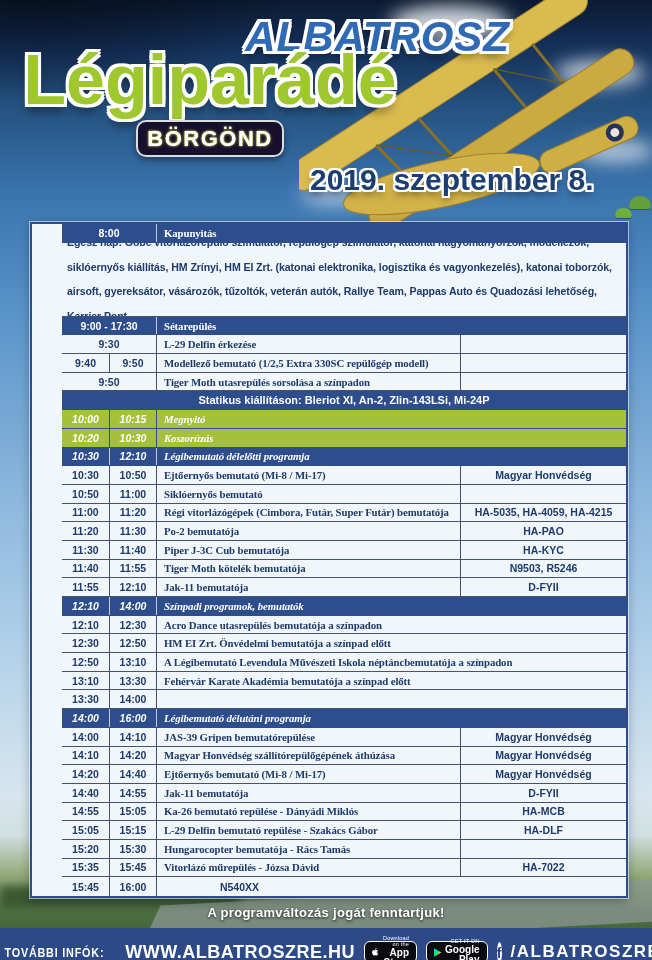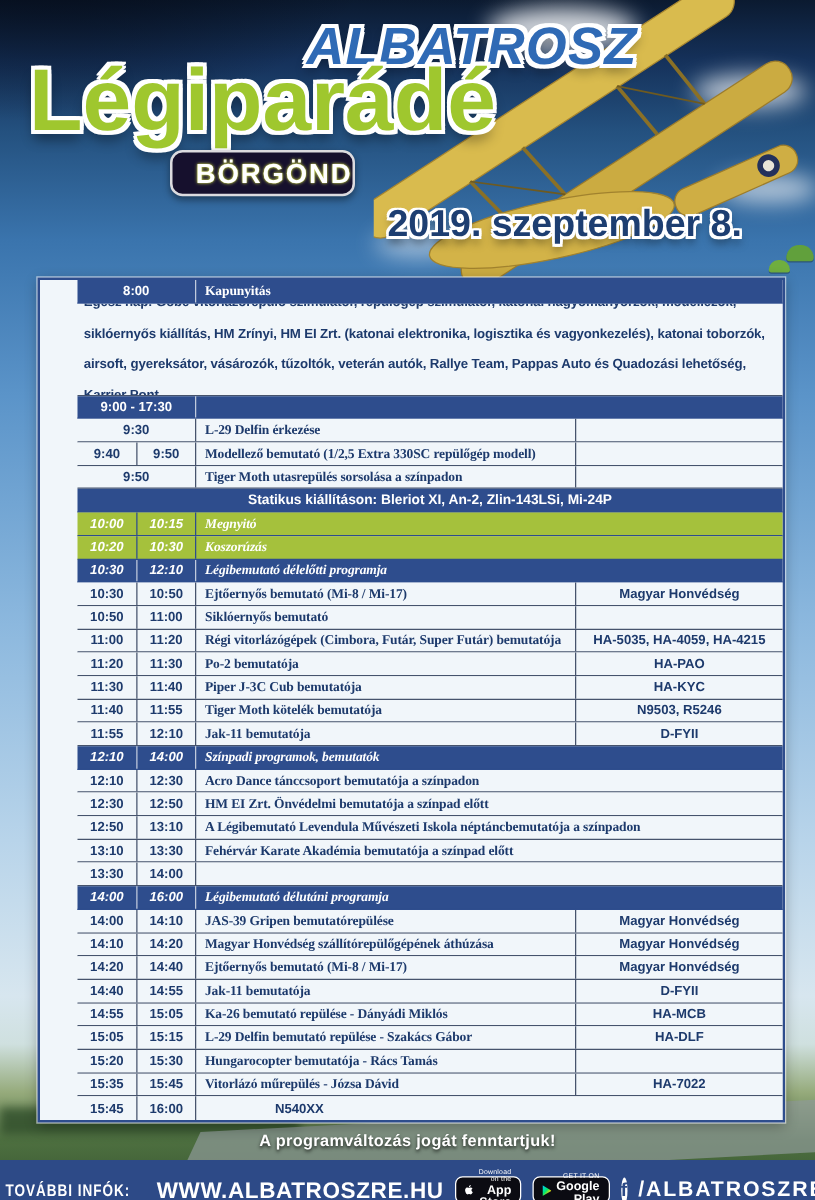--- a/index.html
+++ b/index.html
@@ -27,21 +27,21 @@
   .trees{position:absolute;left:0;top:886px;width:240px;height:22px;background:#2f4d2a;filter:blur(4px);opacity:.8;}
 
   .title-top{position:absolute;top:13px;left:0;width:510px;text-align:right;
     font-size:42px;font-weight:800;color:#2f6ab5;letter-spacing:1px;
     text-shadow:-3px -3px 0 #fff,3px -3px 0 #fff,-3px 3px 0 #fff,3px 3px 0 #fff,-3px 0 0 #fff,3px 0 0 #fff,0 -3px 0 #fff,0 3px 0 #fff,0 6px 9px rgba(0,0,0,.45);font-style:italic;}
   .title-main{position:absolute;top:40px;left:0;width:420px;text-align:center;
     font-size:70px;font-weight:800;color:#9fc72e;letter-spacing:0px;
     text-shadow:-3px -3px 0 #fff,3px -3px 0 #fff,-3px 3px 0 #fff,3px 3px 0 #fff,-3px 0 0 #fff,3px 0 0 #fff,0 -3px 0 #fff,0 3px 0 #fff,0 7px 10px rgba(0,0,0,.45);}
   .loc-badge{position:absolute;left:136px;top:120px;width:148px;height:37px;
     background:#16102d;border:2px solid rgba(255,255,255,.85);border-radius:10px;
-    display:flex;align-items:center;justify-content:flex-end;box-shadow:0 3px 6px rgba(0,0,0,.4);}
+    display:flex;align-items:center;justify-content:center;box-shadow:0 3px 6px rgba(0,0,0,.4);}
   .loc-badge span{color:#fff;font-weight:800;font-size:22px;letter-spacing:1.5px;
     text-shadow:0 0 3px #cdd84a,0 0 1px #cdd84a;}
   .date{position:absolute;left:310px;top:163px;font-size:30px;font-weight:800;color:#1d3e71;white-space:nowrap;
     text-shadow:-2px -2px 0 #fff,2px -2px 0 #fff,-2px 2px 0 #fff,2px 2px 0 #fff,-2px 0 0 #fff,2px 0 0 #fff,0 -2px 0 #fff,0 2px 0 #fff,0 5px 7px rgba(0,0,0,.5);}
 
   .table{position:absolute;left:30px;top:222px;width:598px;border:2px solid var(--blue);
     box-shadow:0 0 0 1px rgba(255,255,255,.55),0 3px 10px rgba(0,0,0,.3);background:#f1f6fa;}
   .trow{display:flex;height:18.7px;border-bottom:1px solid var(--grid);background:#f1f6fa;color:var(--navy);margin-left:30px;}
   .trow:last-child{border-bottom:none;}
   .trow.para{height:74px;}
@@ -118,20 +118,21 @@
   <div class="table">
       <div class="trow dark">
         <div class="cell c-merged">8:00</div>
         <div class="cell c-desc">Kapunyitás</div>
       </div>
       <div class="trow para">
         <div class="cell c-para">Egész nap: Góbé vitorlázórepülő szimulátor, repülőgép szimulátor, katonai hagyományőrzők, modellezők, siklóernyős kiállítás, HM Zrínyi, HM EI Zrt. (katonai elektronika, logisztika és vagyonkezelés), katonai toborzók, airsoft, gyereksátor, vásározók, tűzoltók, veterán autók, Rallye Team, Pappas Auto és Quadozási lehetőség, Karrier Pont</div>
       </div>
       <div class="trow dark">
         <div class="cell c-merged">9:00 - 17:30</div>
+        <div class="cell c-desc">Sétarepülés</div>
       </div>
       <div class="trow white hasreg">
         <div class="cell c-merged">9:30</div>
         <div class="cell c-desc">L-29 Delfin érkezése</div>
         <div class="cell c-reg"></div>
       </div>
       <div class="trow white hasreg">
         <div class="cell c-t1">9:40</div>
         <div class="cell c-t2">9:50</div>
         <div class="cell c-desc">Modellező bemutató (1/2,5 Extra 330SC repülőgép modell)</div>
@@ -203,21 +204,21 @@
         <div class="cell c-reg">D-FYII</div>
       </div>
       <div class="trow darkitalic">
         <div class="cell c-t1">12:10</div>
         <div class="cell c-t2">14:00</div>
         <div class="cell c-desc">Színpadi programok, bemutatók</div>
       </div>
       <div class="trow white">
         <div class="cell c-t1">12:10</div>
         <div class="cell c-t2">12:30</div>
-        <div class="cell c-desc">Acro Dance tánccsoport bemutatója a színpadon</div>
+        <div class="cell c-desc">Acro Dance utasrepülés bemutatója a színpadon</div>
       </div>
       <div class="trow white">
         <div class="cell c-t1">12:30</div>
         <div class="cell c-t2">12:50</div>
         <div class="cell c-desc">HM EI Zrt. Önvédelmi bemutatója a színpad előtt</div>
       </div>
       <div class="trow white">
         <div class="cell c-t1">12:50</div>
         <div class="cell c-t2">13:10</div>
         <div class="cell c-desc">A Légibemutató Levendula Művészeti Iskola néptáncbemutatója a színpadon</div>

